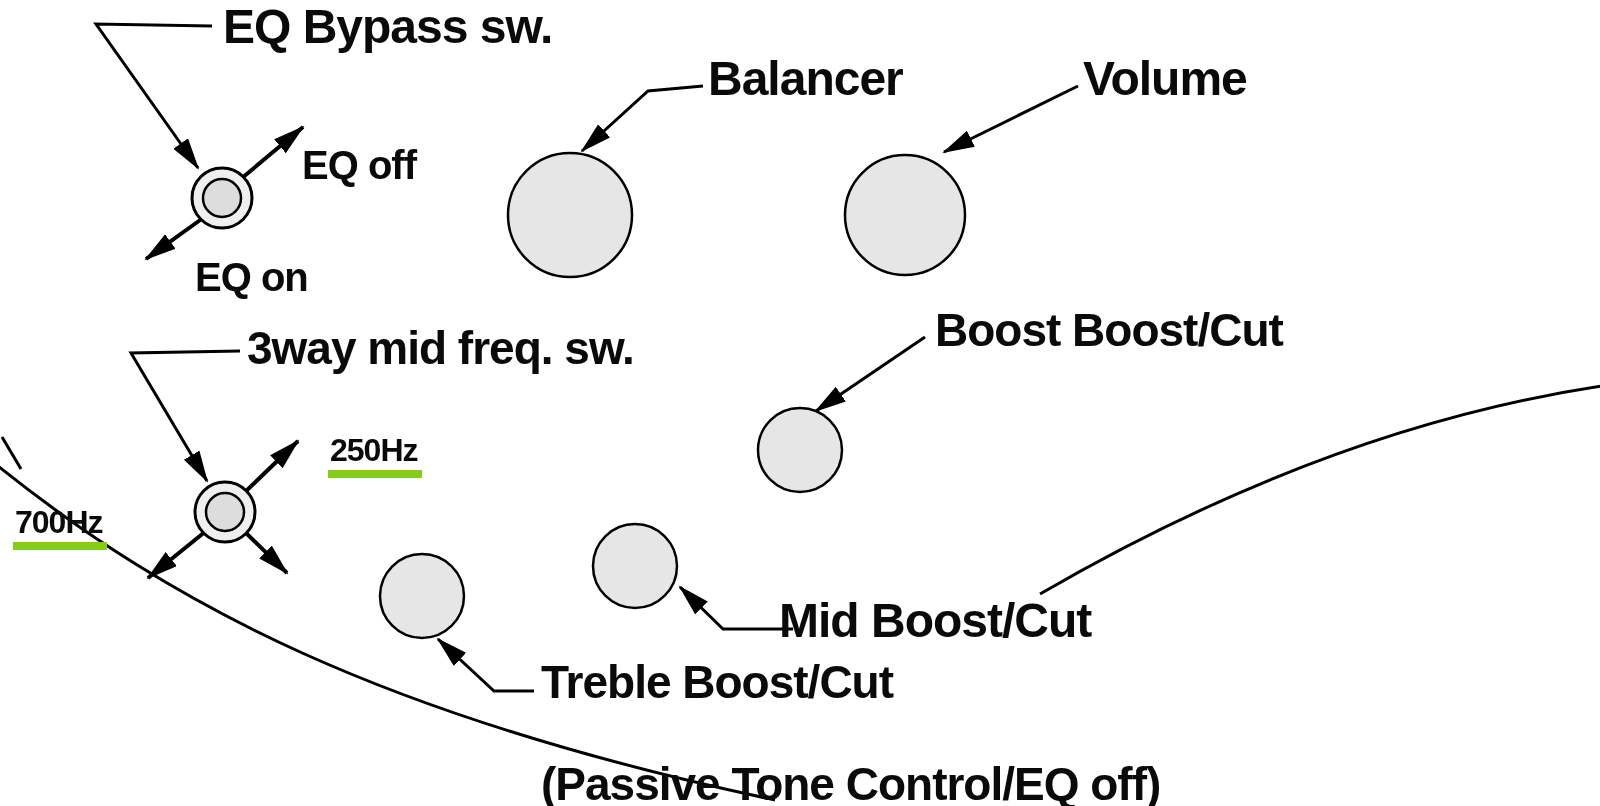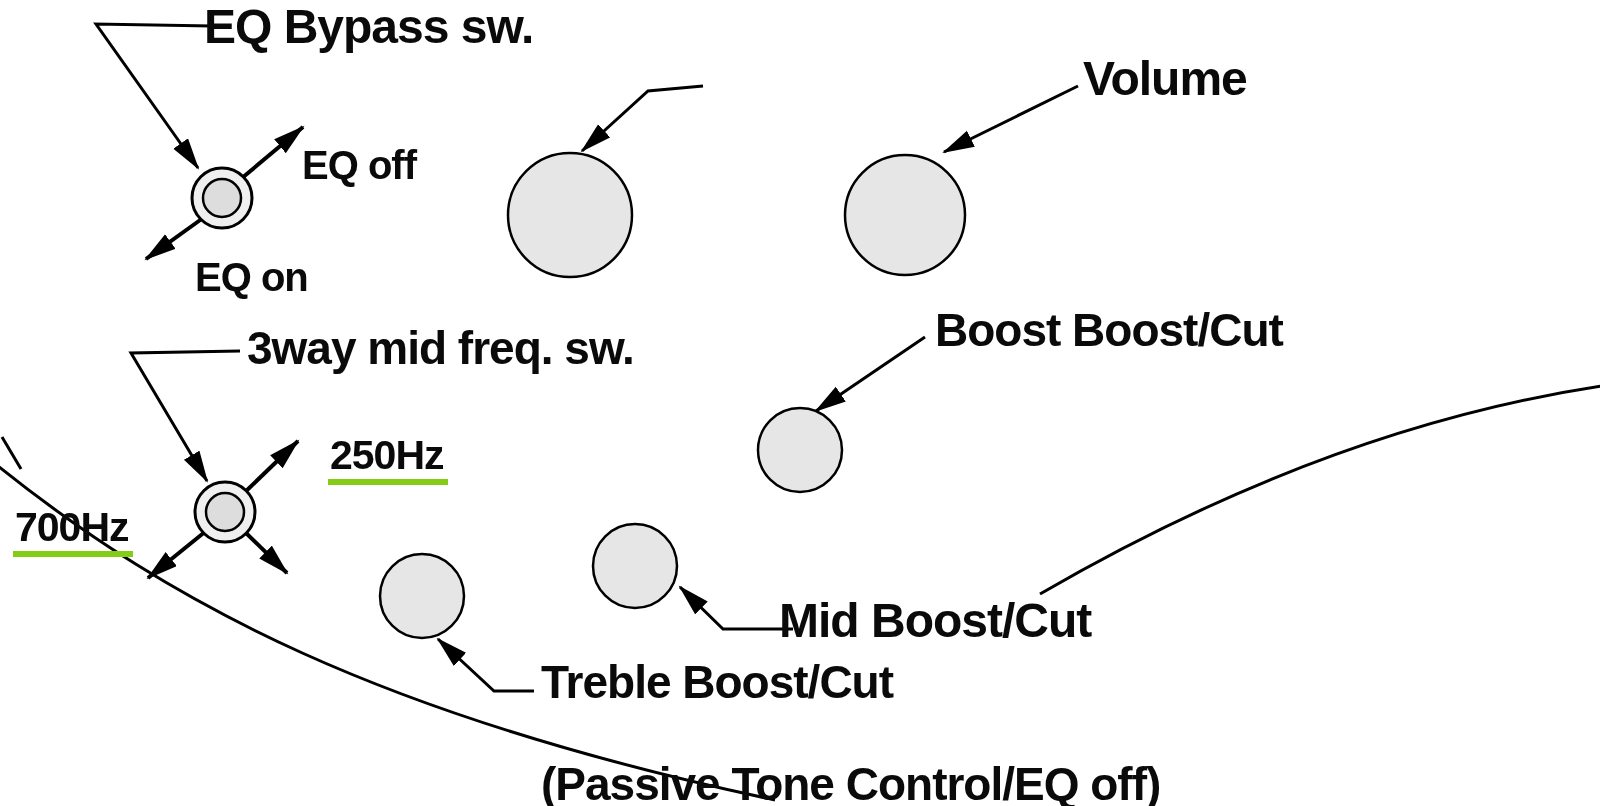--- a/index.html
+++ b/index.html
@@ -16,21 +16,21 @@
     position: absolute;
     font-weight: 700;
     color: #0a0a0a;
     letter-spacing: -1px;
     white-space: nowrap;
     line-height: 1.05;
   }
   .lbl.big   { font-size: 48px; }
   .lbl.med   { font-size: 46px; }
   .lbl.small { font-size: 40px; }
-  .lbl.hz    { font-size: 41px; display: inline-block; border-bottom: 6px solid #84cc16; padding: 0 4px 2px 2px; }
+  .lbl.hz    { font-size: 32px; display: inline-block; border-bottom: 8px solid #84cc16; padding: 0 4px 2px 2px; }
 </style>
 </head>
 <body>
 
 <div class="stage">
 
   <svg width="1600" height="806" viewBox="0 0 1600 806">
     <defs>
       <marker id="arrow" markerUnits="userSpaceOnUse" markerWidth="34" markerHeight="20" refX="30" refY="9" orient="auto">
         <path d="M0,0 L32,9 L0,18 Z" fill="#000000"></path>
@@ -60,23 +60,24 @@
     <circle cx="225" cy="512" r="30" stroke="#000" stroke-width="3" fill="#efefef"></circle>
     <circle cx="225" cy="512" r="19" stroke="#000" stroke-width="2.5" fill="#dddddd"></circle>
 
     <circle cx="570" cy="215" r="62" stroke="#000" stroke-width="2.5" fill="#e6e6e6"></circle>
     <circle cx="905" cy="215" r="60" stroke="#000" stroke-width="2.5" fill="#e6e6e6"></circle>
     <circle cx="800" cy="450" r="42" stroke="#000" stroke-width="2.5" fill="#e6e6e6"></circle>
     <circle cx="635" cy="566" r="42" stroke="#000" stroke-width="2.5" fill="#e6e6e6"></circle>
     <circle cx="422" cy="596" r="42" stroke="#000" stroke-width="2.5" fill="#e6e6e6"></circle>
   </svg>
 
-  <div class="lbl big" style="left:204px;  top:2px;">EQ Bypass sw.</div>
+  <div class="lbl big" style="left:223px;  top:2px;">EQ Bypass sw.</div>
   <div class="lbl small" style="left:302px;  top:144px;">EQ off</div>
   <div class="lbl small" style="left:176px;  top:256px;margin-left:19px;">EQ on</div>
+  <div class="lbl big" style="left:708px;  top:54px;">Balancer</div>
   <div class="lbl big" style="left:1083px; top:54px;">Volume</div>
   <div class="lbl med" style="left:935px;  top:306px;">Boost Boost/Cut</div>
   <div class="lbl med" style="left:247px;  top:324px;">3way mid freq. sw.</div>
   <div class="lbl hz" style="left:328px;  top:434px;">250Hz</div>
   <div class="lbl hz" style="left:13px;    top:506px;">700Hz</div>
   <div class="lbl big" style="left:779px;  top:596px;">Mid Boost/Cut</div>
   <div class="lbl med" style="left:541px;  top:658px;">Treble Boost/Cut</div>
   <div class="lbl med" style="left:541px;  top:714px;margin-top:46px;">(Passive Tone Control/EQ off)</div>
 
 </div>

